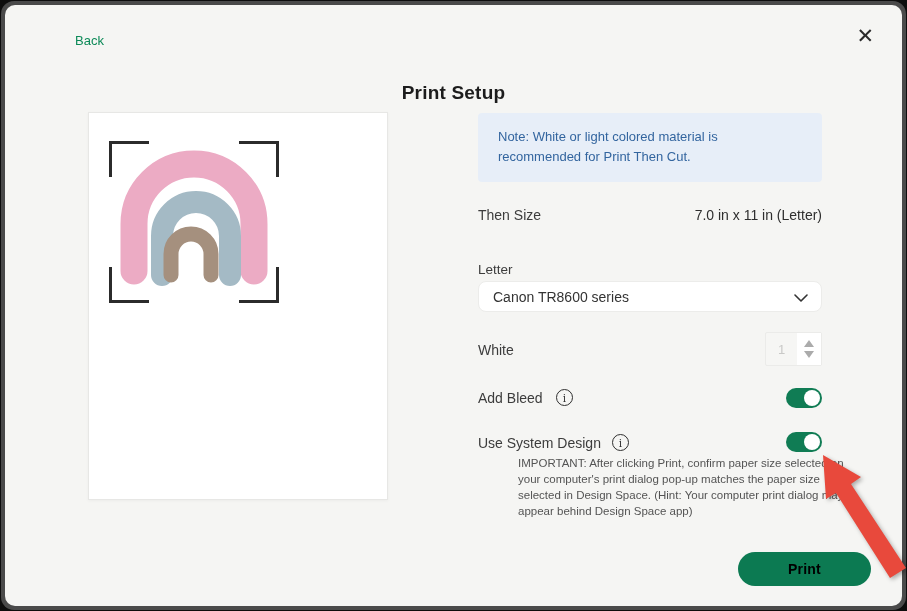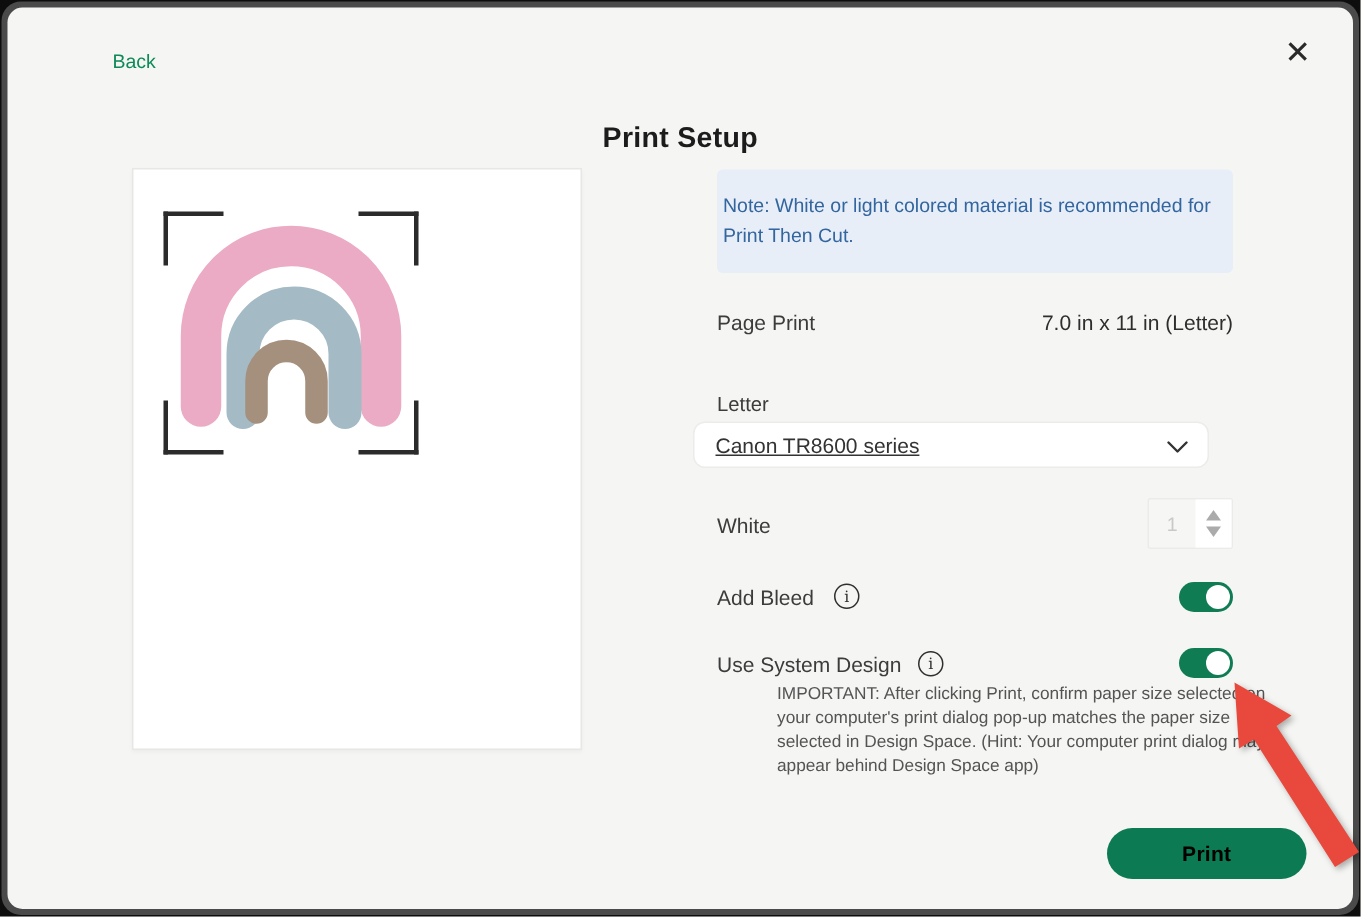--- a/index.html
+++ b/index.html
@@ -23,32 +23,32 @@
              background:#ffffff; border:1px solid #e7e7e5; box-shadow:0 1px 3px rgba(0,0,0,.04); }
   .rainbow-svg { position:absolute; left:0; top:0; }
   .bracket { position:absolute; width:40px; height:36px; }
   .bracket.tl { left:20px;  top:28px;  border-left:3px solid #2b2b2b; border-top:3px solid #2b2b2b; }
   .bracket.tr { left:150px; top:28px;  border-right:3px solid #2b2b2b; border-top:3px solid #2b2b2b; }
   .bracket.bl { left:20px;  top:154px; border-left:3px solid #2b2b2b; border-bottom:3px solid #2b2b2b; }
   .bracket.br { left:150px; top:154px; border-right:3px solid #2b2b2b; border-bottom:3px solid #2b2b2b; }
 
   
   .note-box { position:absolute; left:473px; top:108px; width:344px; height:69px;
-              background:#e7eef8; border-radius:4px; padding:14px 4px;
+              background:#e7eef8; border-radius:4px; padding:14px 20px;
               font-size:13px; line-height:1.55; color:#33659f; }
 
   .row-label { position:absolute; font-size:14px; color:#3c3c3c; }
   .pagesize-label { left:473px; top:202px; }
   .pagesize-value { position:absolute; right:80px; top:202px; font-size:14px; color:#2e2e2e; }
 
   .printer-label { left:473px; top:257px; font-size:13.5px; }
-  .printer-select { position:absolute; left:457px; top:276px; width:344px; height:31px;
+  .printer-select { position:absolute; left:473px; top:276px; width:344px; height:31px;
                     background:#fff; border:1px solid #ececea; border-radius:8px;
                     display:flex; align-items:center; padding:0 14px; cursor:pointer;
-                    font-size:14px; color:#333;text-decoration:underline; }
+                    font-size:14px; color:#333; }
   .printer-select .chev { position:absolute; right:13px; top:12px; }
 
   .copies-label { left:473px; top:337px; }
   .stepper { position:absolute; left:760px; top:327px; width:57px; height:34px;
              border:1px solid #ebebe9; border-radius:2px; display:flex; background:#f6f6f4; }
   .stepper-value { flex:1; display:flex; align-items:center; justify-content:center;
                    font-size:13px; color:#c9c9c7; }
   .stepper-arrows { width:24px; background:#ffffff; display:flex; flex-direction:column;
                     align-items:center; justify-content:center; gap:4px; }
   .tri-up { width:0; height:0; border-left:5px solid transparent; border-right:5px solid transparent;
@@ -101,21 +101,21 @@
       <path d="M 82 162 L 82 141 A 20 20 0 0 1 122 141 L 122 162" fill="none" stroke="#a5907e" stroke-width="15" stroke-linecap="round"></path>
     </svg>
     <div class="bracket tl"></div>
     <div class="bracket tr"></div>
     <div class="bracket bl"></div>
     <div class="bracket br"></div>
   </div>
 
   <div class="note-box">Note: White or light colored material is recommended for Print Then Cut.</div>
 
-  <div class="row-label pagesize-label">Page Print</div>
+  <div class="row-label pagesize-label">Then Size</div>
   <div class="pagesize-value">7.0 in x 11 in (Letter)</div>
 
   <div class="row-label printer-label">Letter</div>
   <div class="printer-select">
     <span>Canon TR8600 series</span>
     <svg class="chev" width="14" height="8" viewBox="0 0 14 8">
       <path d="M1 1 L7 7 L13 1" fill="none" stroke="#333" stroke-width="1.6" stroke-linecap="round" stroke-linejoin="round"></path>
     </svg>
   </div>
 

